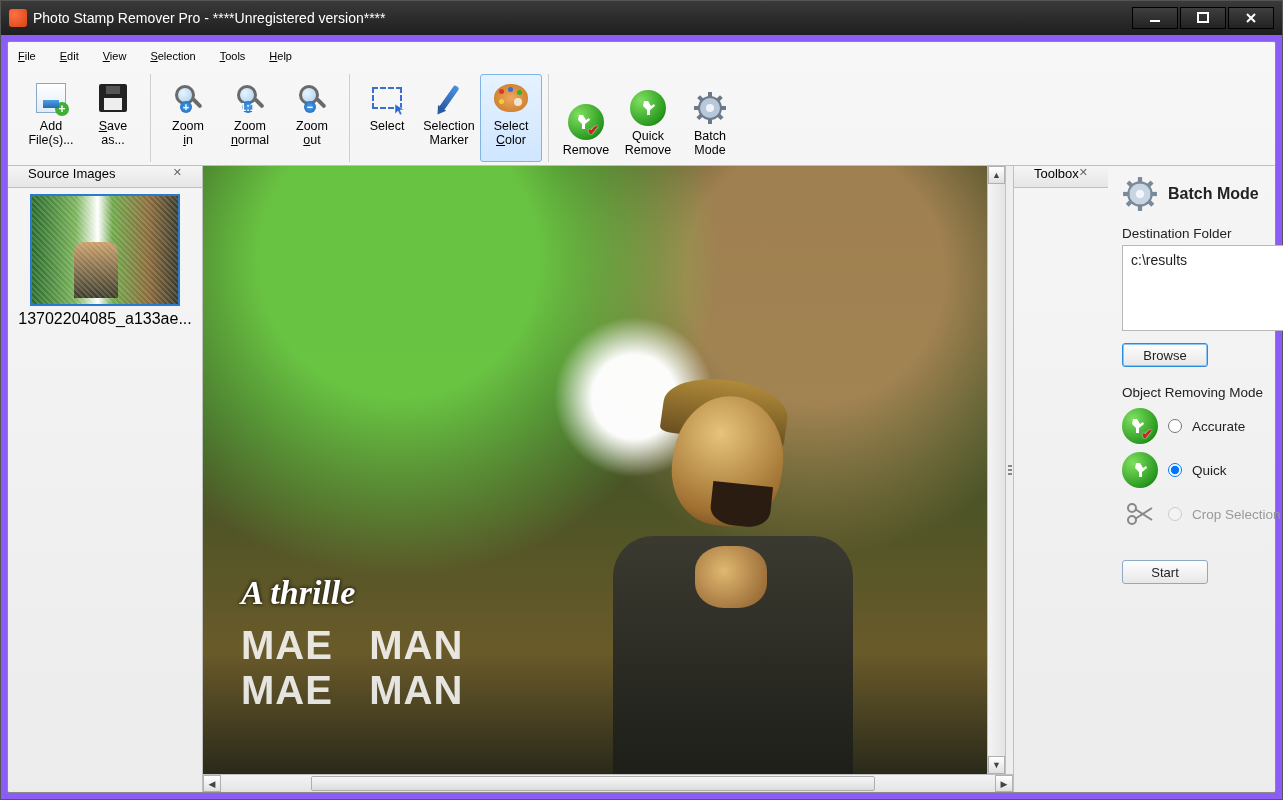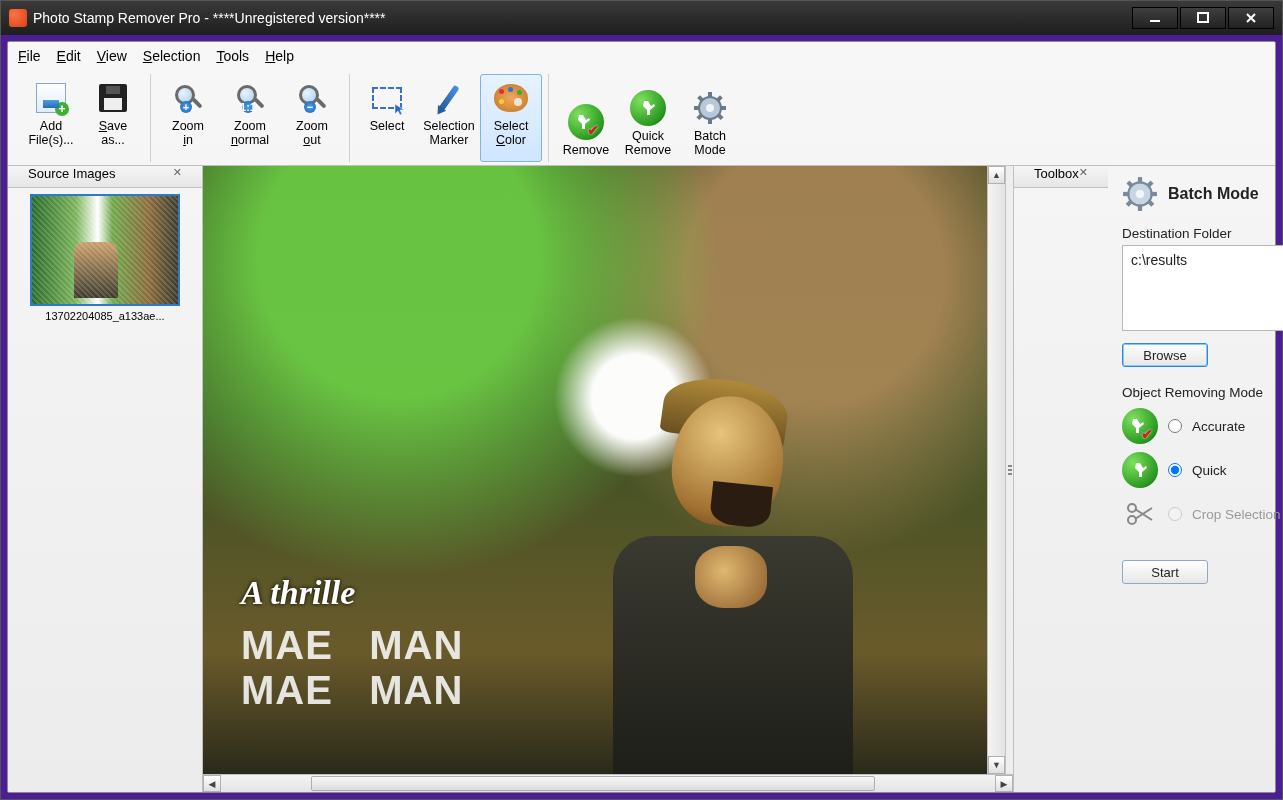--- a/index.html
+++ b/index.html
@@ -1,47 +1,47 @@
 <!DOCTYPE html>
 <html><head>
 <meta charset="utf-8">
 <style>
 * { box-sizing: border-box; margin: 0; padding: 0; font-family: "Segoe UI", Tahoma, sans-serif; }
 body { background: #000; width: 1283px; height: 800px; overflow: hidden; }
-.window { position: absolute; inset: 0; background: #4c1d95; display: flex; flex-direction: column; border: 1px solid #555; }
+.window { position: absolute; inset: 0; background: #8b5cf6; display: flex; flex-direction: column; border: 1px solid #555; }
 .titlebar { height: 34px; background: linear-gradient(#3a3a3a,#1e1e1e); display: flex; align-items: center; color: #fff; font-size: 14px; padding: 0 8px; }
 .titlebar .app-icon { width: 18px; height: 18px; margin-right: 6px; background: radial-gradient(circle at 30% 30%,#ff7043,#d84315); border-radius: 3px; }
 .titlebar .title { flex: 1; }
 .win-btns { display: flex; gap: 2px; }
 .win-btn { width: 46px; height: 22px; background: linear-gradient(#3f3f3f,#222); border: 1px solid #000; display: flex; align-items: center; justify-content: center; color: #fff; font-weight: bold; font-family: Arial; }
 .win-btn.close { background: linear-gradient(#3f3f3f,#222); }
 .win-btn svg { width: 12px; height: 12px; }
 
 .content { flex: 1; background: linear-gradient(#f7f7f7,#ececec); display: flex; flex-direction: column; margin: 6px; border: 1px solid #8a8a8a; border-radius: 2px; }
 
-.menubar { height: 28px; display: flex; align-items: center; padding: 0 10px; gap: 16px; font-size: 14px; }
+.menubar { height: 28px; display: flex; align-items: center; padding: 0 10px; gap: 24px; font-size: 11px; }
 .menubar span { cursor: default; }
 .mnemonic { text-decoration: underline; }
 
 .toolbar { height: 96px; display: flex; align-items: flex-start; padding: 4px 6px 2px 6px; gap: 0; border-bottom: 1px solid #c0c0c0; }
 .tgrp { display: flex; border-right: 1px solid #cfcfcf; padding: 0 6px; height: 88px; }
 .tgrp:last-child { border-right: none; align-items: flex-end; }
 .tbtn { width: 62px; display: flex; flex-direction: column; align-items: center; justify-content: flex-start; padding: 4px 2px; font-size: 12.5px; line-height: 14px; text-align: center; cursor: default; border: 1px solid transparent; border-radius: 3px; }
 .tbtn.selected { background: linear-gradient(#e6f2ff,#cfe6ff); border: 1px solid #7eb4e8; }
 .tbtn .ico { height: 38px; display: flex; align-items: center; justify-content: center; margin-bottom: 2px; }
 .tbtn .lbl { white-space: pre-line; }
 .tbtn.disabled .lbl { color: #9a9a9a; }
 .u { text-decoration: underline; }
 
 .workarea { flex: 1; display: flex; min-height: 0; }
 
 .panel-left { width: 195px; display: flex; flex-direction: column; border-right: 1px solid #c0c0c0; }
 .panel-head { height: 22px; background: linear-gradient(#f5f5f5,#e6e6e6); border-bottom: 1px solid #c0c0c0; display: flex; align-items: flex-start; padding: 0 20px; font-size: 13px; }
 .panel-head .x { margin-left: auto; color: #666; font-size: 11px; }
-.thumbs { flex: 1; padding: 6px; text-align: center; font-size: 11px; }
+.thumbs { flex: 1; padding: 6px; text-align: center; font-size: 16px; }
 .thumb { width: 150px; height: 112px; margin: 0 auto 4px auto; border: 2px solid #2a7ad2; background: linear-gradient(90deg,#2a6b2a 0%, #7bb35a 30%, #fff 45%, #6fa84a 55%, #8a6a3a 80%, #3a3a2a 100%); position: relative; }
 .thumb::after { content:""; position:absolute; inset:0; background: repeating-linear-gradient(45deg, rgba(255,255,255,.15) 0 2px, transparent 2px 4px); }
 .thumb .fig { position:absolute; left:42px; top:46px; width:44px; height:56px; background: linear-gradient(#caa06a,#3a3a2a); border-radius: 10px 10px 0 0; }
 
 .canvas-wrap { flex: 1; display: flex; flex-direction: column; }
 .canvas { flex:1; position: relative; overflow: hidden; background:#1a2a12; }
 .canvas .img { position:absolute; inset:0; background:
    radial-gradient(circle at 55% 38%, rgba(255,255,255,0.98) 0 42px, transparent 80px),
    radial-gradient(circle at 25% 15%, rgba(111,209,70,0.9) 0 140px, transparent 320px),
    radial-gradient(circle at 78% 18%, rgba(180,140,90,0.85) 0 130px, transparent 280px),

